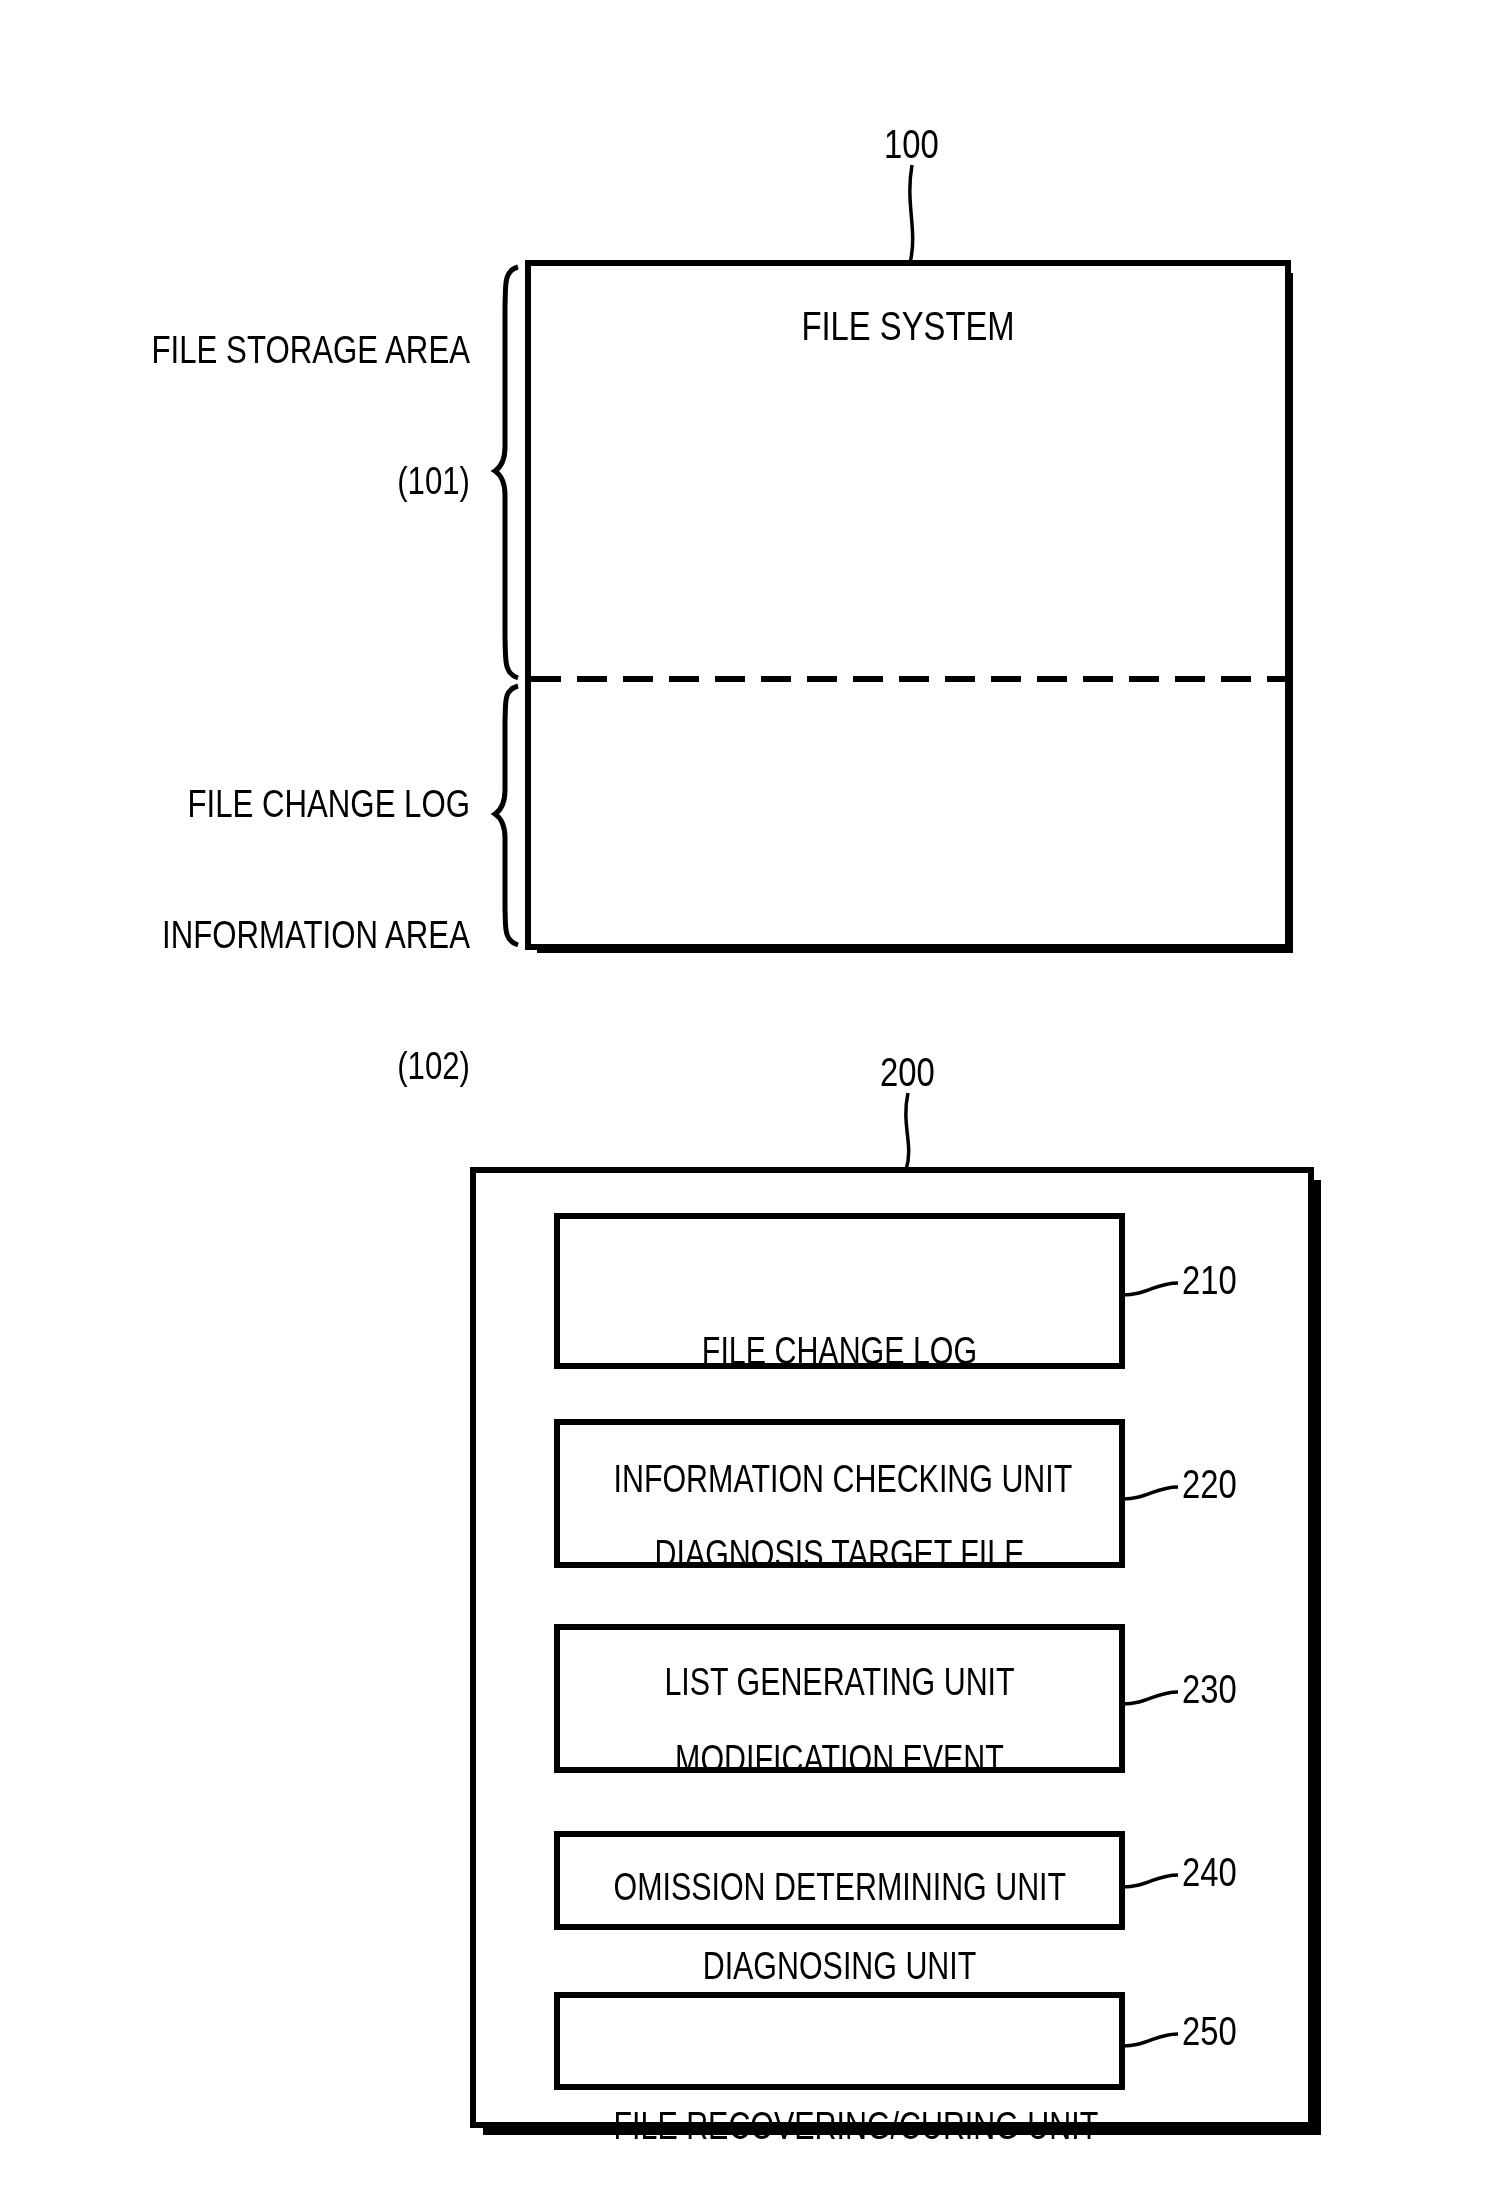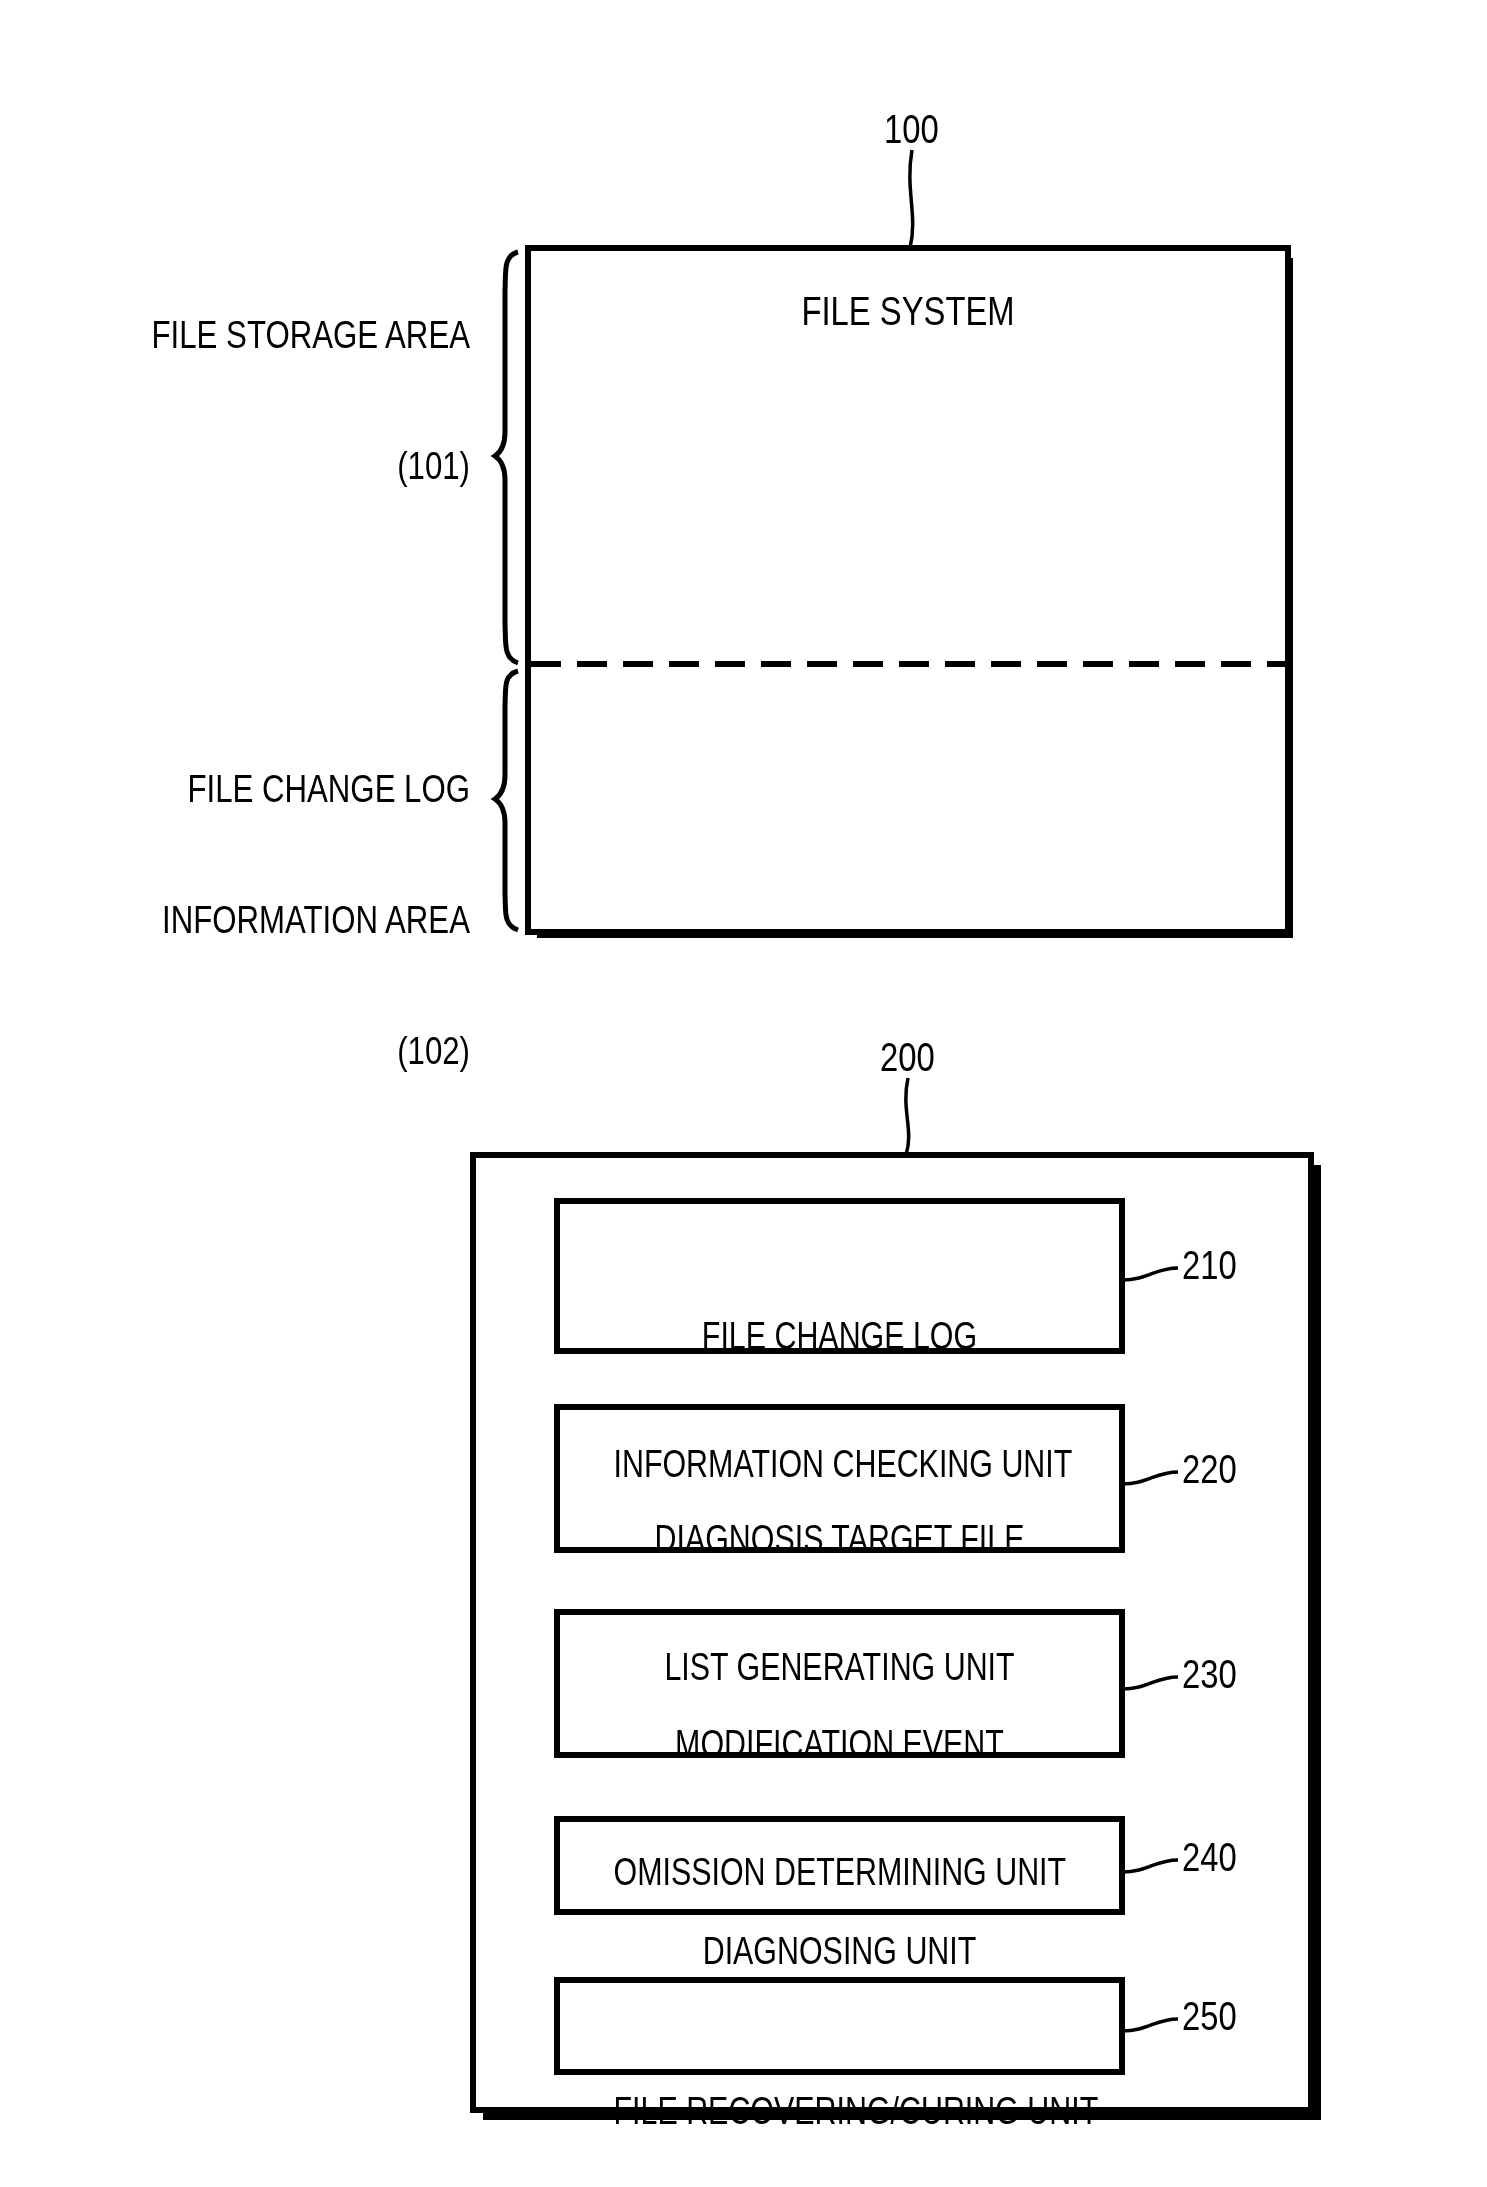--- a/index.html
+++ b/index.html
@@ -11,20 +11,21 @@
     width: 1487px;
     height: 2187px;
     position: relative;
     font-family: "Liberation Sans", "DejaVu Sans", sans-serif;
     color: #000000;
     overflow: hidden;
   }
   #page-root {
     position: absolute;
     inset: 0;
+    margin-top: 15px;
   }
   svg.diagram-layer {
     position: absolute;
     top: 0;
     left: 0;
     width: 1487px;
     height: 2187px;
   }
   .txt {
     position: absolute;

